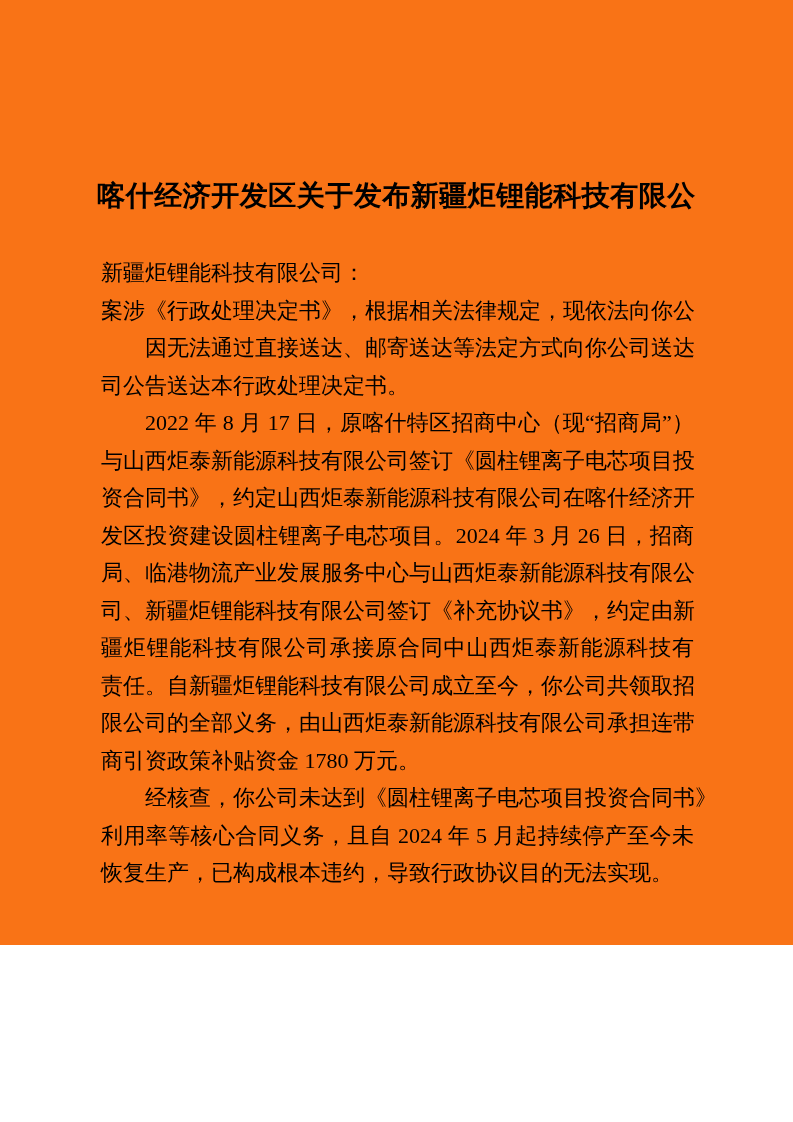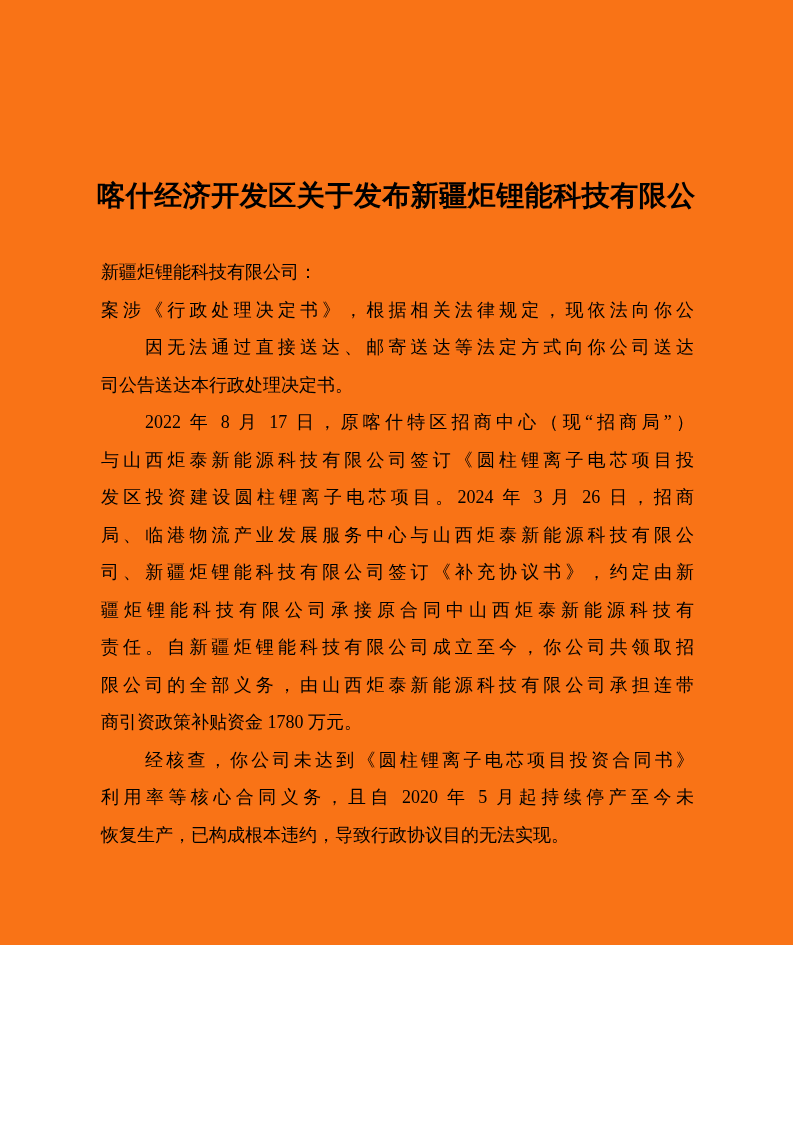--- a/index.html
+++ b/index.html
@@ -25,21 +25,21 @@
     line-height: 40px;
     font-weight: bold;
     letter-spacing: 0.5px;
   }
   .doc-title .tline {
     display: block;
   }
   .doc-body {
     margin: 38px 0 0 101px;
     width: 593px;
-    font-size: 18px;
+    font-size: 22px;
     line-height: 37.5px;
   }
   .para {
     margin: 0;
     padding: 0;
   }
   .line {
     display: block;
     text-align: justify;
     text-align-last: justify;
@@ -70,29 +70,30 @@
 
     <p class="para">
       <span class="line">案涉《行政处理决定书》，根据相关法律规定，现依法向你公</span>
       <span class="line indent">因无法通过直接送达、邮寄送达等法定方式向你公司送达</span>
       <span class="line last">司公告送达本行政处理决定书。</span>
     </p>
 
     <p class="para">
       <span class="line indent">2022 年 8 月 17 日，原喀什特区招商中心（现“招商局”）</span>
       <span class="line">与山西炬泰新能源科技有限公司签订《圆柱锂离子电芯项目投</span>
+      <span class="line">资合同书》，约定山西炬泰新能源科技有限公司在喀什经济开</span>
       <span class="line">发区投资建设圆柱锂离子电芯项目。2024 年 3 月 26 日，招商</span>
       <span class="line">局、临港物流产业发展服务中心与山西炬泰新能源科技有限公</span>
       <span class="line">司、新疆炬锂能科技有限公司签订《补充协议书》，约定由新</span>
       <span class="line">疆炬锂能科技有限公司承接原合同中山西炬泰新能源科技有</span>
       <span class="line">责任。自新疆炬锂能科技有限公司成立至今，你公司共领取招</span>
       <span class="line">限公司的全部义务，由山西炬泰新能源科技有限公司承担连带</span>
       <span class="line last">商引资政策补贴资金 1780 万元。</span>
     </p>
 
     <p class="para">
       <span class="line indent">经核查，你公司未达到《圆柱锂离子电芯项目投资合同书》</span>
-      <span class="line">利用率等核心合同义务，且自 2020 年 5 月起持续停产至今未</span>
+      <span class="line">利用率等核心合同义务，且自 2024 年 5 月起持续停产至今未</span>
       <span class="line last">恢复生产，已构成根本违约，导致行政协议目的无法实现。</span>
     </p>
 
   </div>
 </div>
 
 </body></html>

